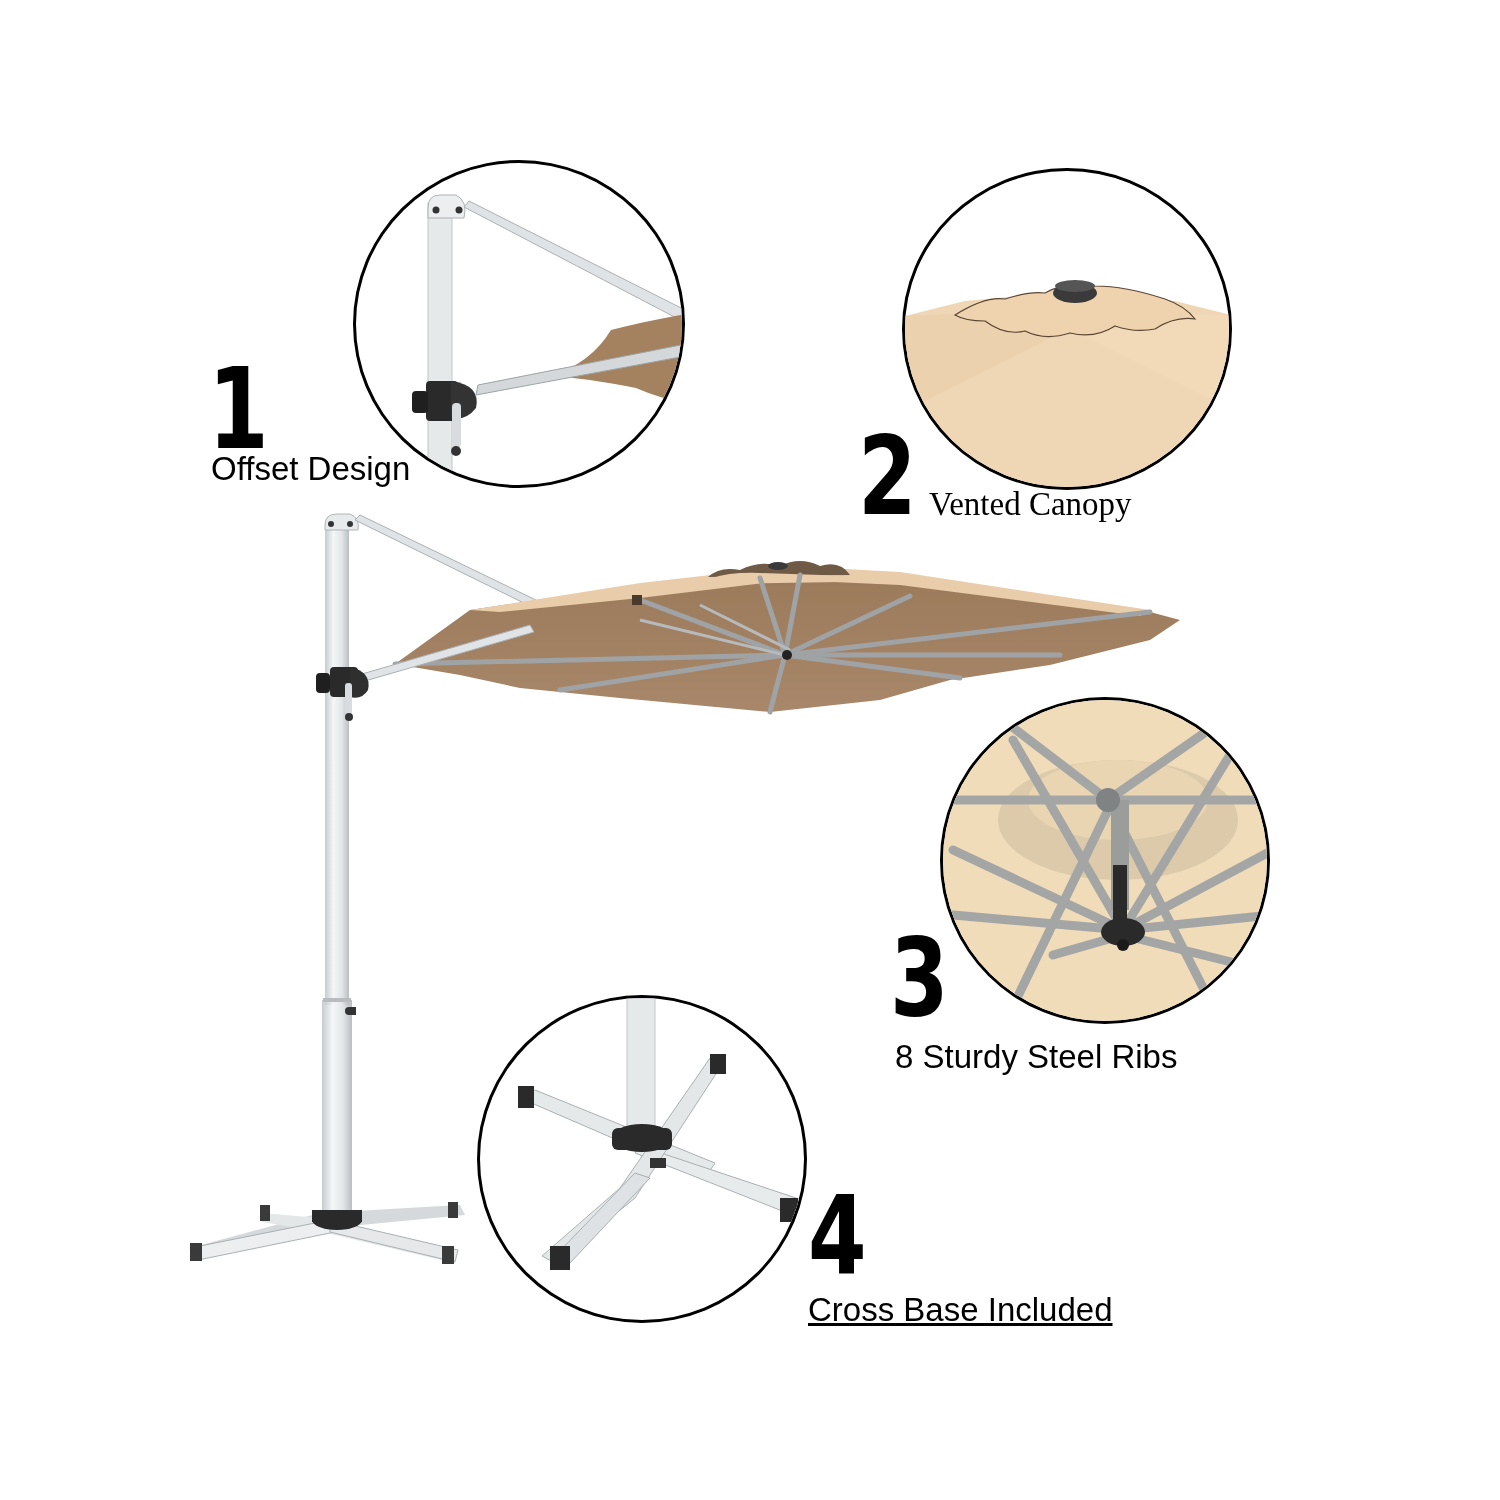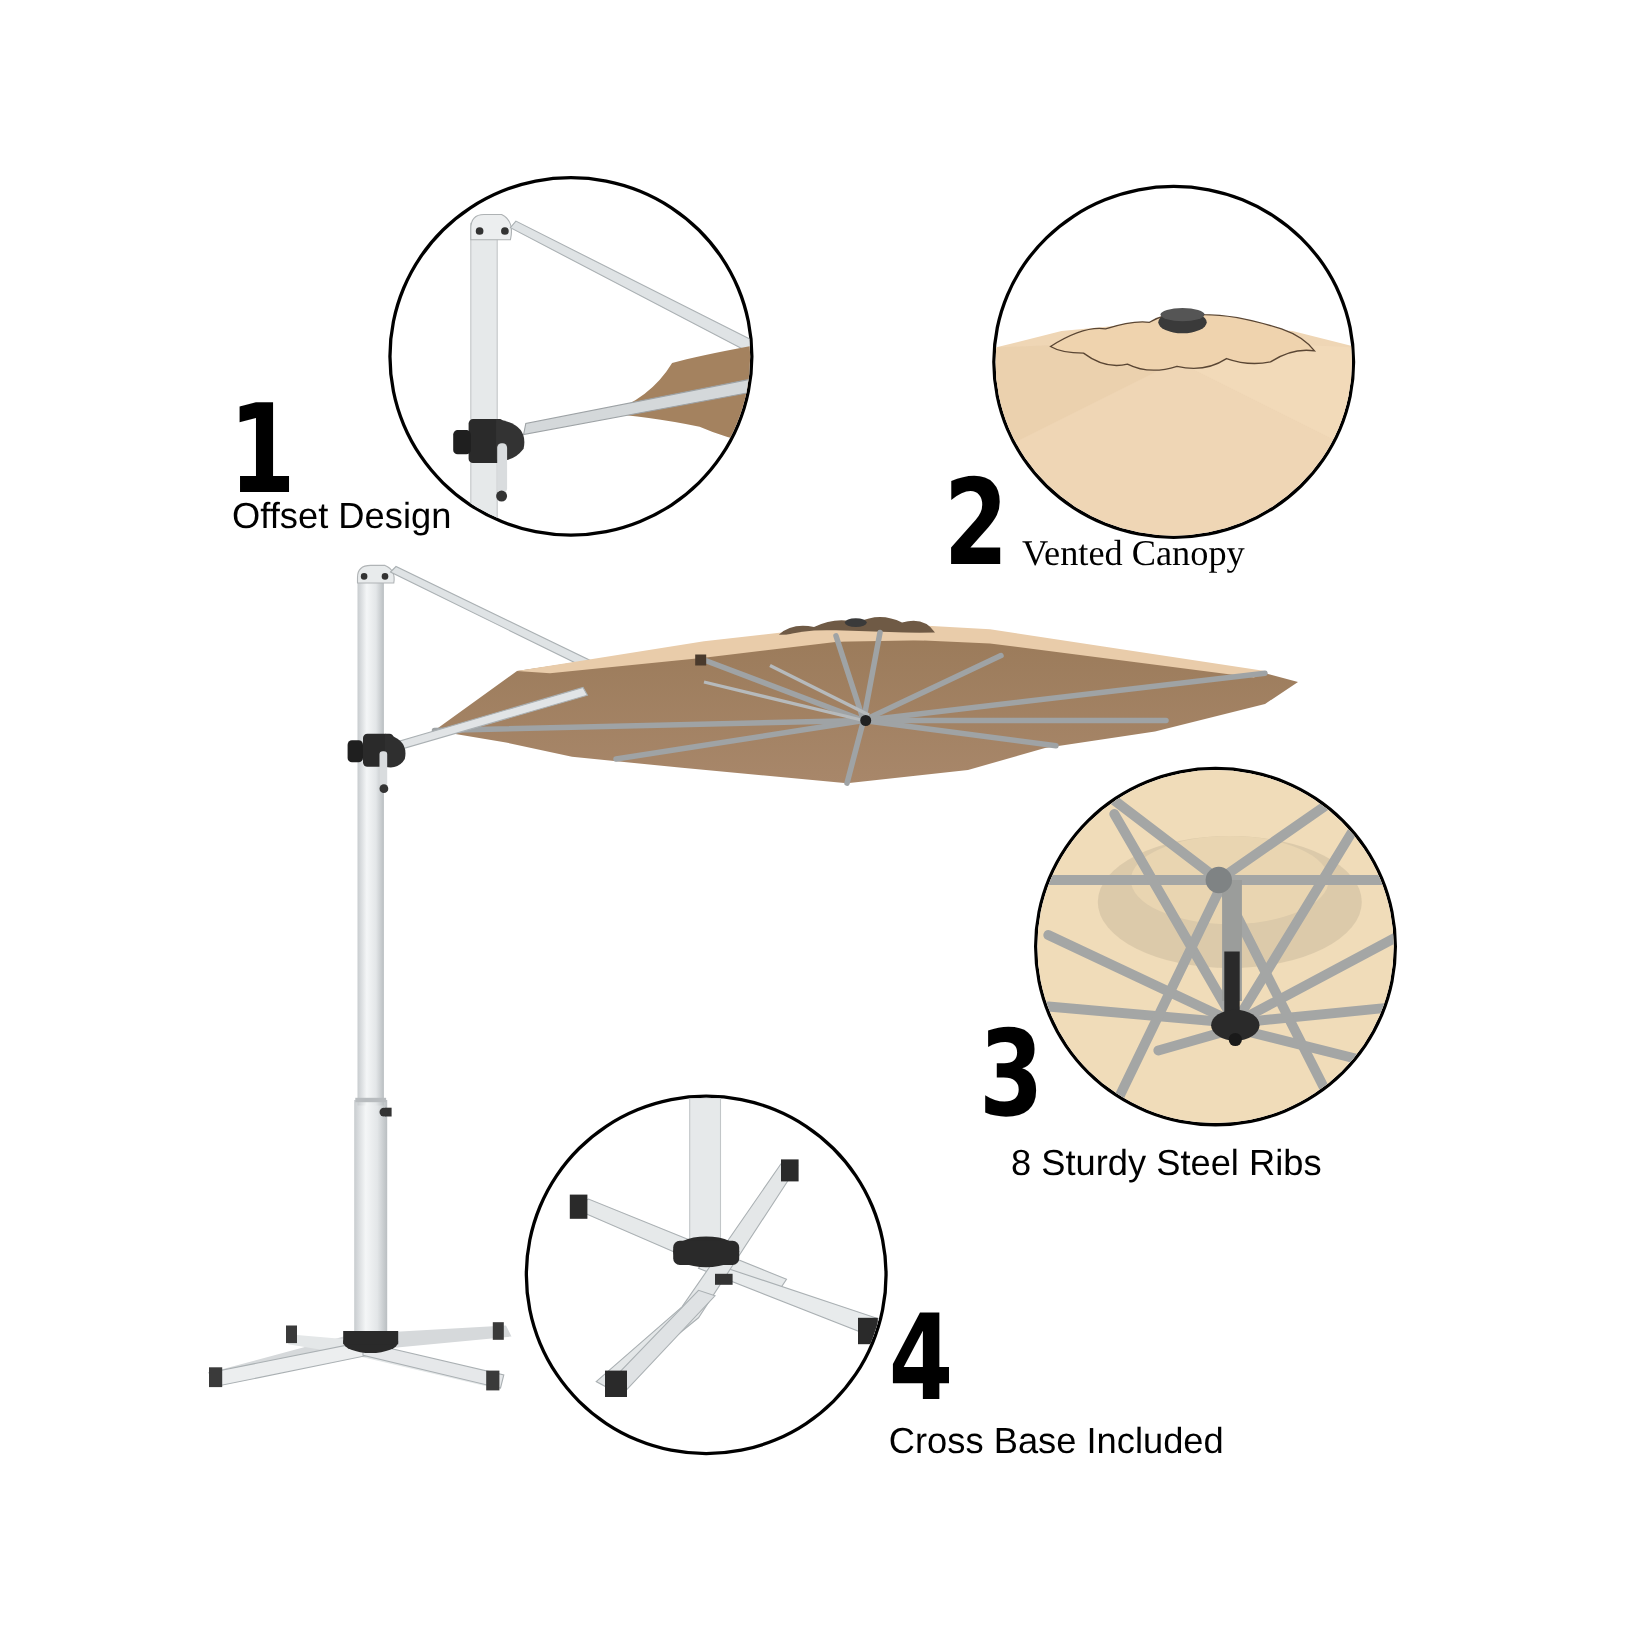--- a/index.html
+++ b/index.html
@@ -144,32 +144,32 @@
       <line x1="180" y1="235" x2="300" y2="265"></line>
     </g>
     <rect x="168" y="100" width="18" height="110" fill="#9b9d9b"></rect>
     <rect x="170" y="165" width="14" height="55" fill="#2a2a2a"></rect>
     <ellipse cx="180" cy="232" rx="22" ry="14" fill="#2a2a2a"></ellipse>
     <circle cx="180" cy="245" r="6" fill="#1a1a1a"></circle>
     <circle cx="165" cy="100" r="12" fill="#7f8384"></circle>
   </svg>
 </div>
 <div class="num" style="left:890px; top:924px; font-size:108px;">3</div>
-<div class="caption" style="left:895px; top:1040px;margin-left:24px;">8 Sturdy Steel Ribs</div>
+<div class="caption" style="left:895px; top:1040px;">8 Sturdy Steel Ribs</div>
 
 <div class="circle" style="left:477px; top:995px; width:330px; height:328px;">
   <svg width="330" height="328" style="left:0;top:0;">
     <polygon points="40,100 55,92 235,165 225,180" fill="#e6e9ea" stroke="#aab0b3"></polygon>
     <polygon points="155,155 160,148 322,202 315,218" fill="#e8ebec" stroke="#aab0b3"></polygon>
     <polygon points="230,60 245,62 155,200 75,265 62,258 140,190" fill="#e4e7e8" stroke="#aab0b3"></polygon>
     <polygon points="75,258 155,175 170,180 90,265" fill="#dfe2e4" stroke="#aab0b3"></polygon>
     <rect x="38" y="88" width="16" height="22" fill="#2a2a2a"></rect>
     <rect x="230" y="56" width="16" height="20" fill="#2a2a2a"></rect>
     <rect x="300" y="200" width="18" height="24" fill="#2a2a2a"></rect>
     <rect x="70" y="248" width="20" height="24" fill="#2a2a2a"></rect>
     <rect x="147" y="0" width="28" height="140" fill="#e6e9ea" stroke="#c2c6c8"></rect>
     <ellipse cx="162" cy="140" rx="30" ry="14" fill="#2a2a2a"></ellipse>
     <rect x="132" y="130" width="60" height="22" rx="6" fill="#2a2a2a"></rect>
     <rect x="170" y="160" width="16" height="10" fill="#333"></rect>
   </svg>
 </div>
 <div class="num" style="left:808px; top:1182px; font-size:108px;">4</div>
-<div class="caption" style="left:808px; top:1293px;">Cross Base Included</div>
+<div class="caption" style="left:808px; top:1293px;text-decoration:underline;">Cross Base Included</div>
 
 </body></html>

